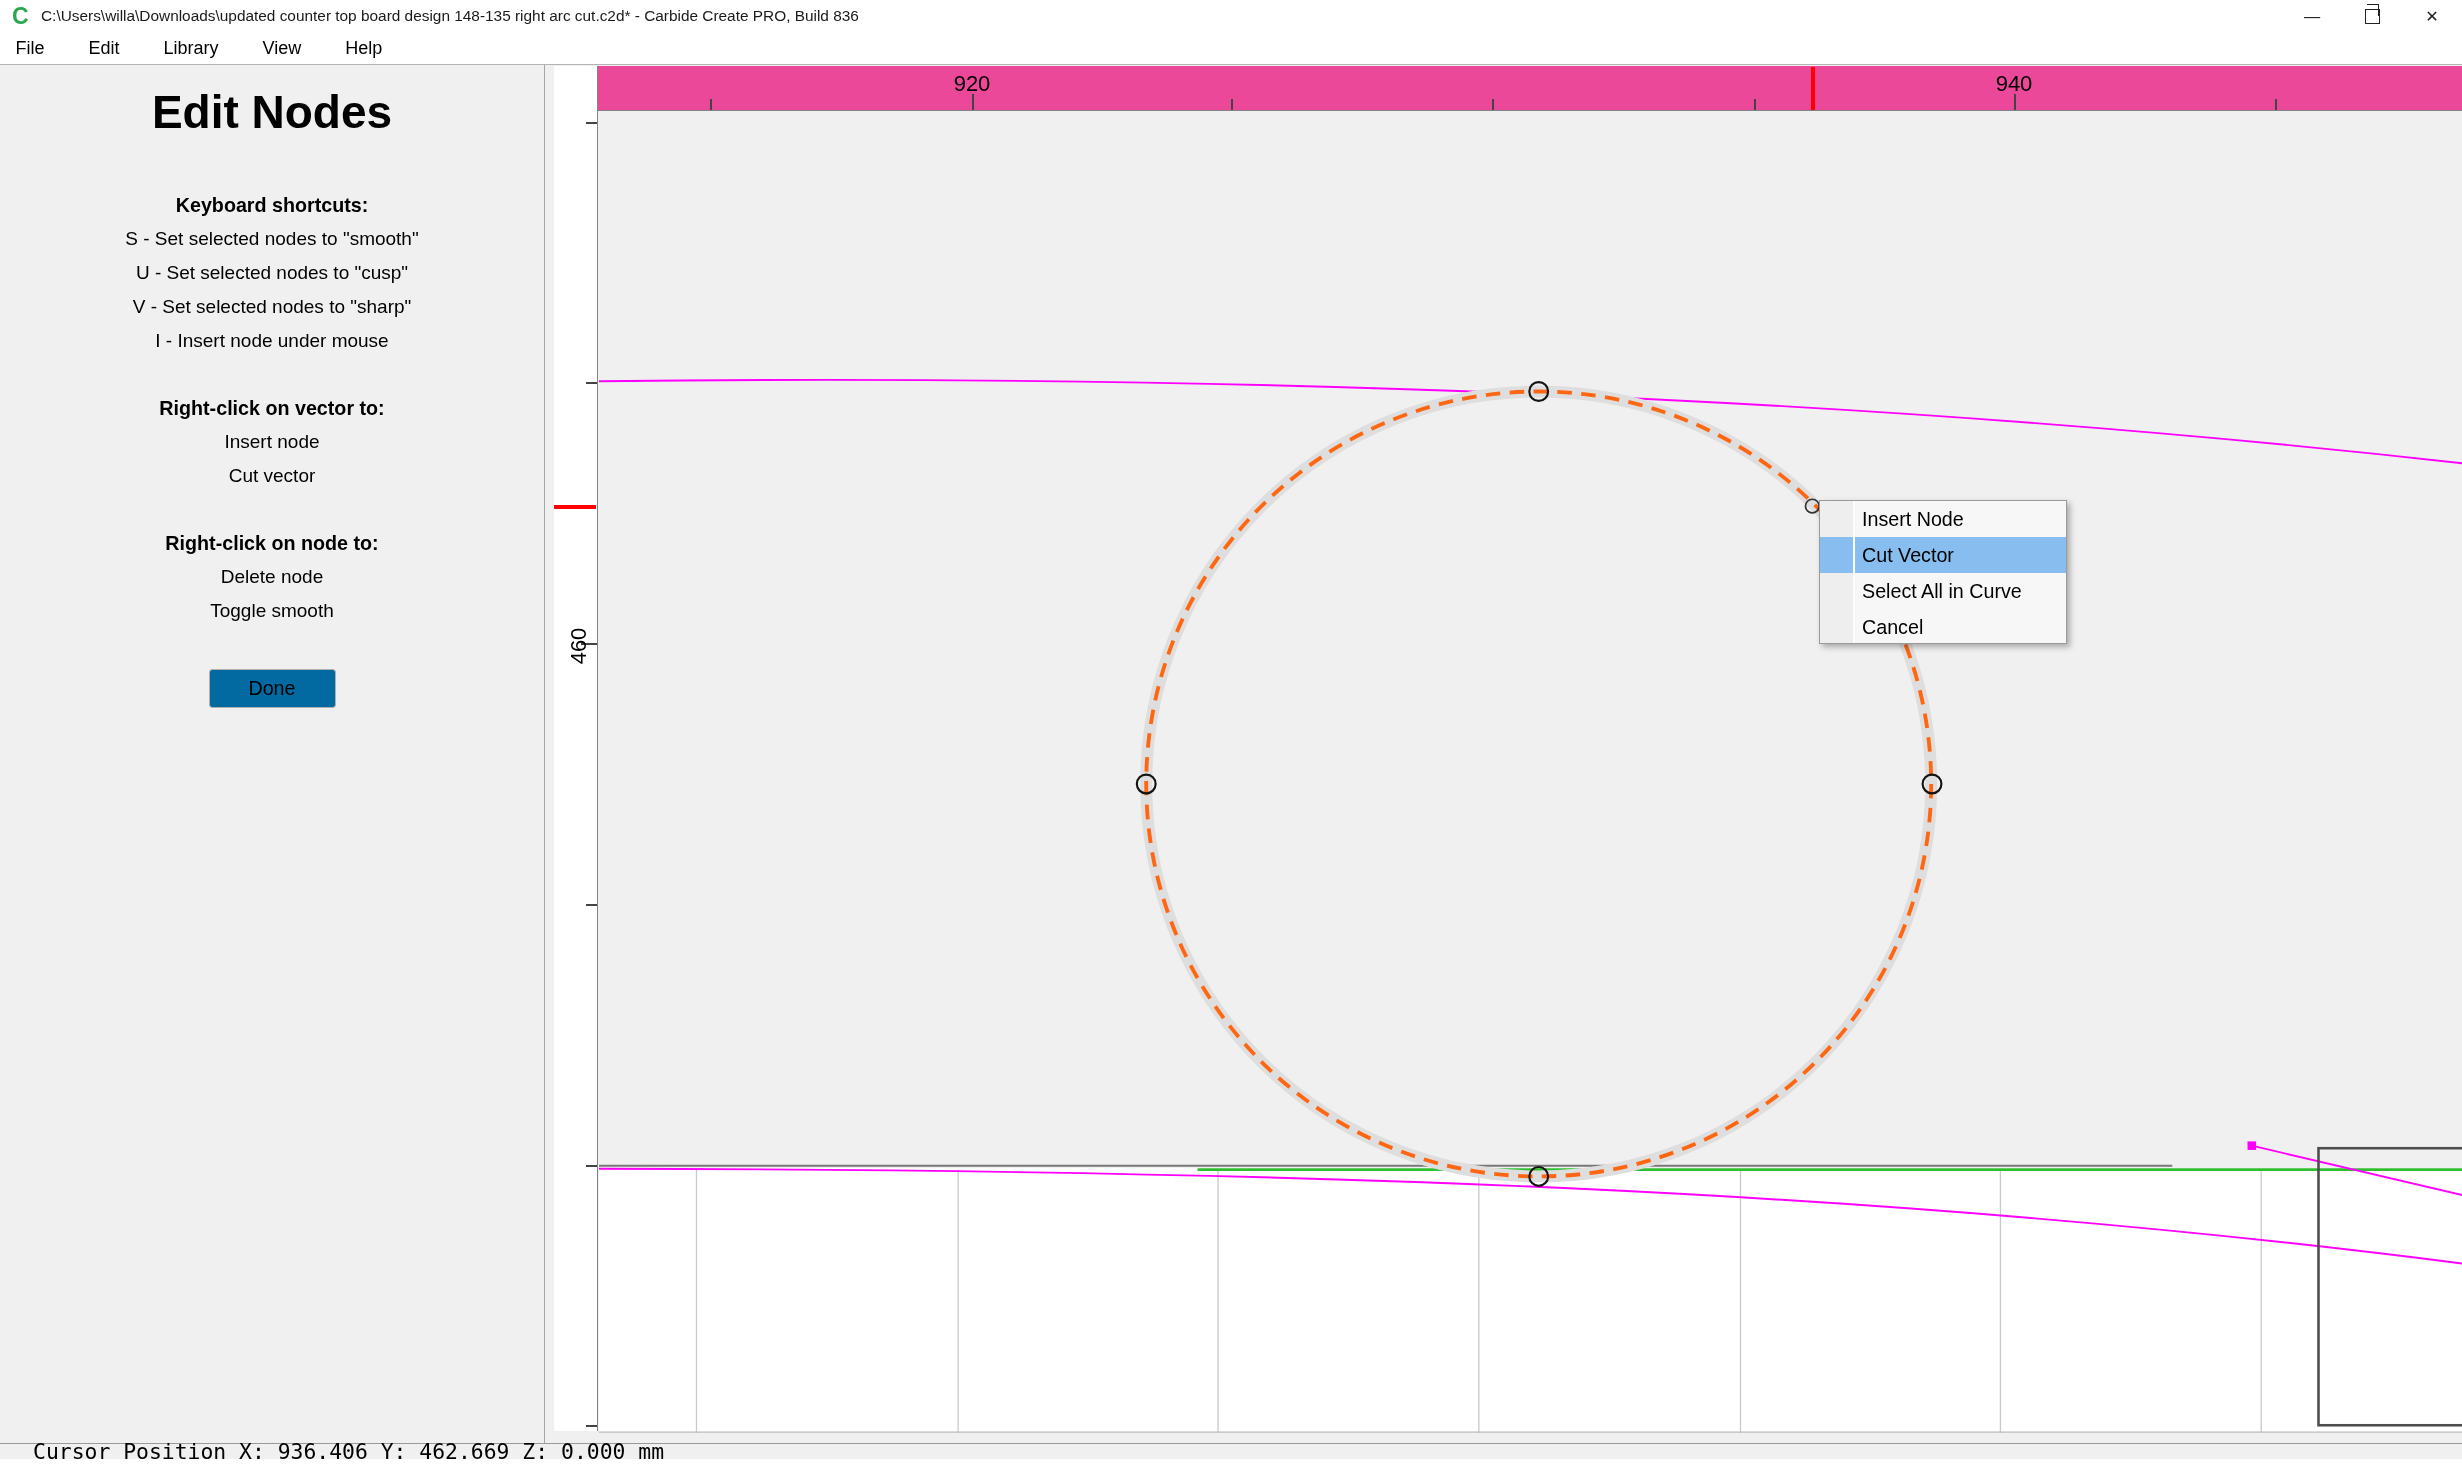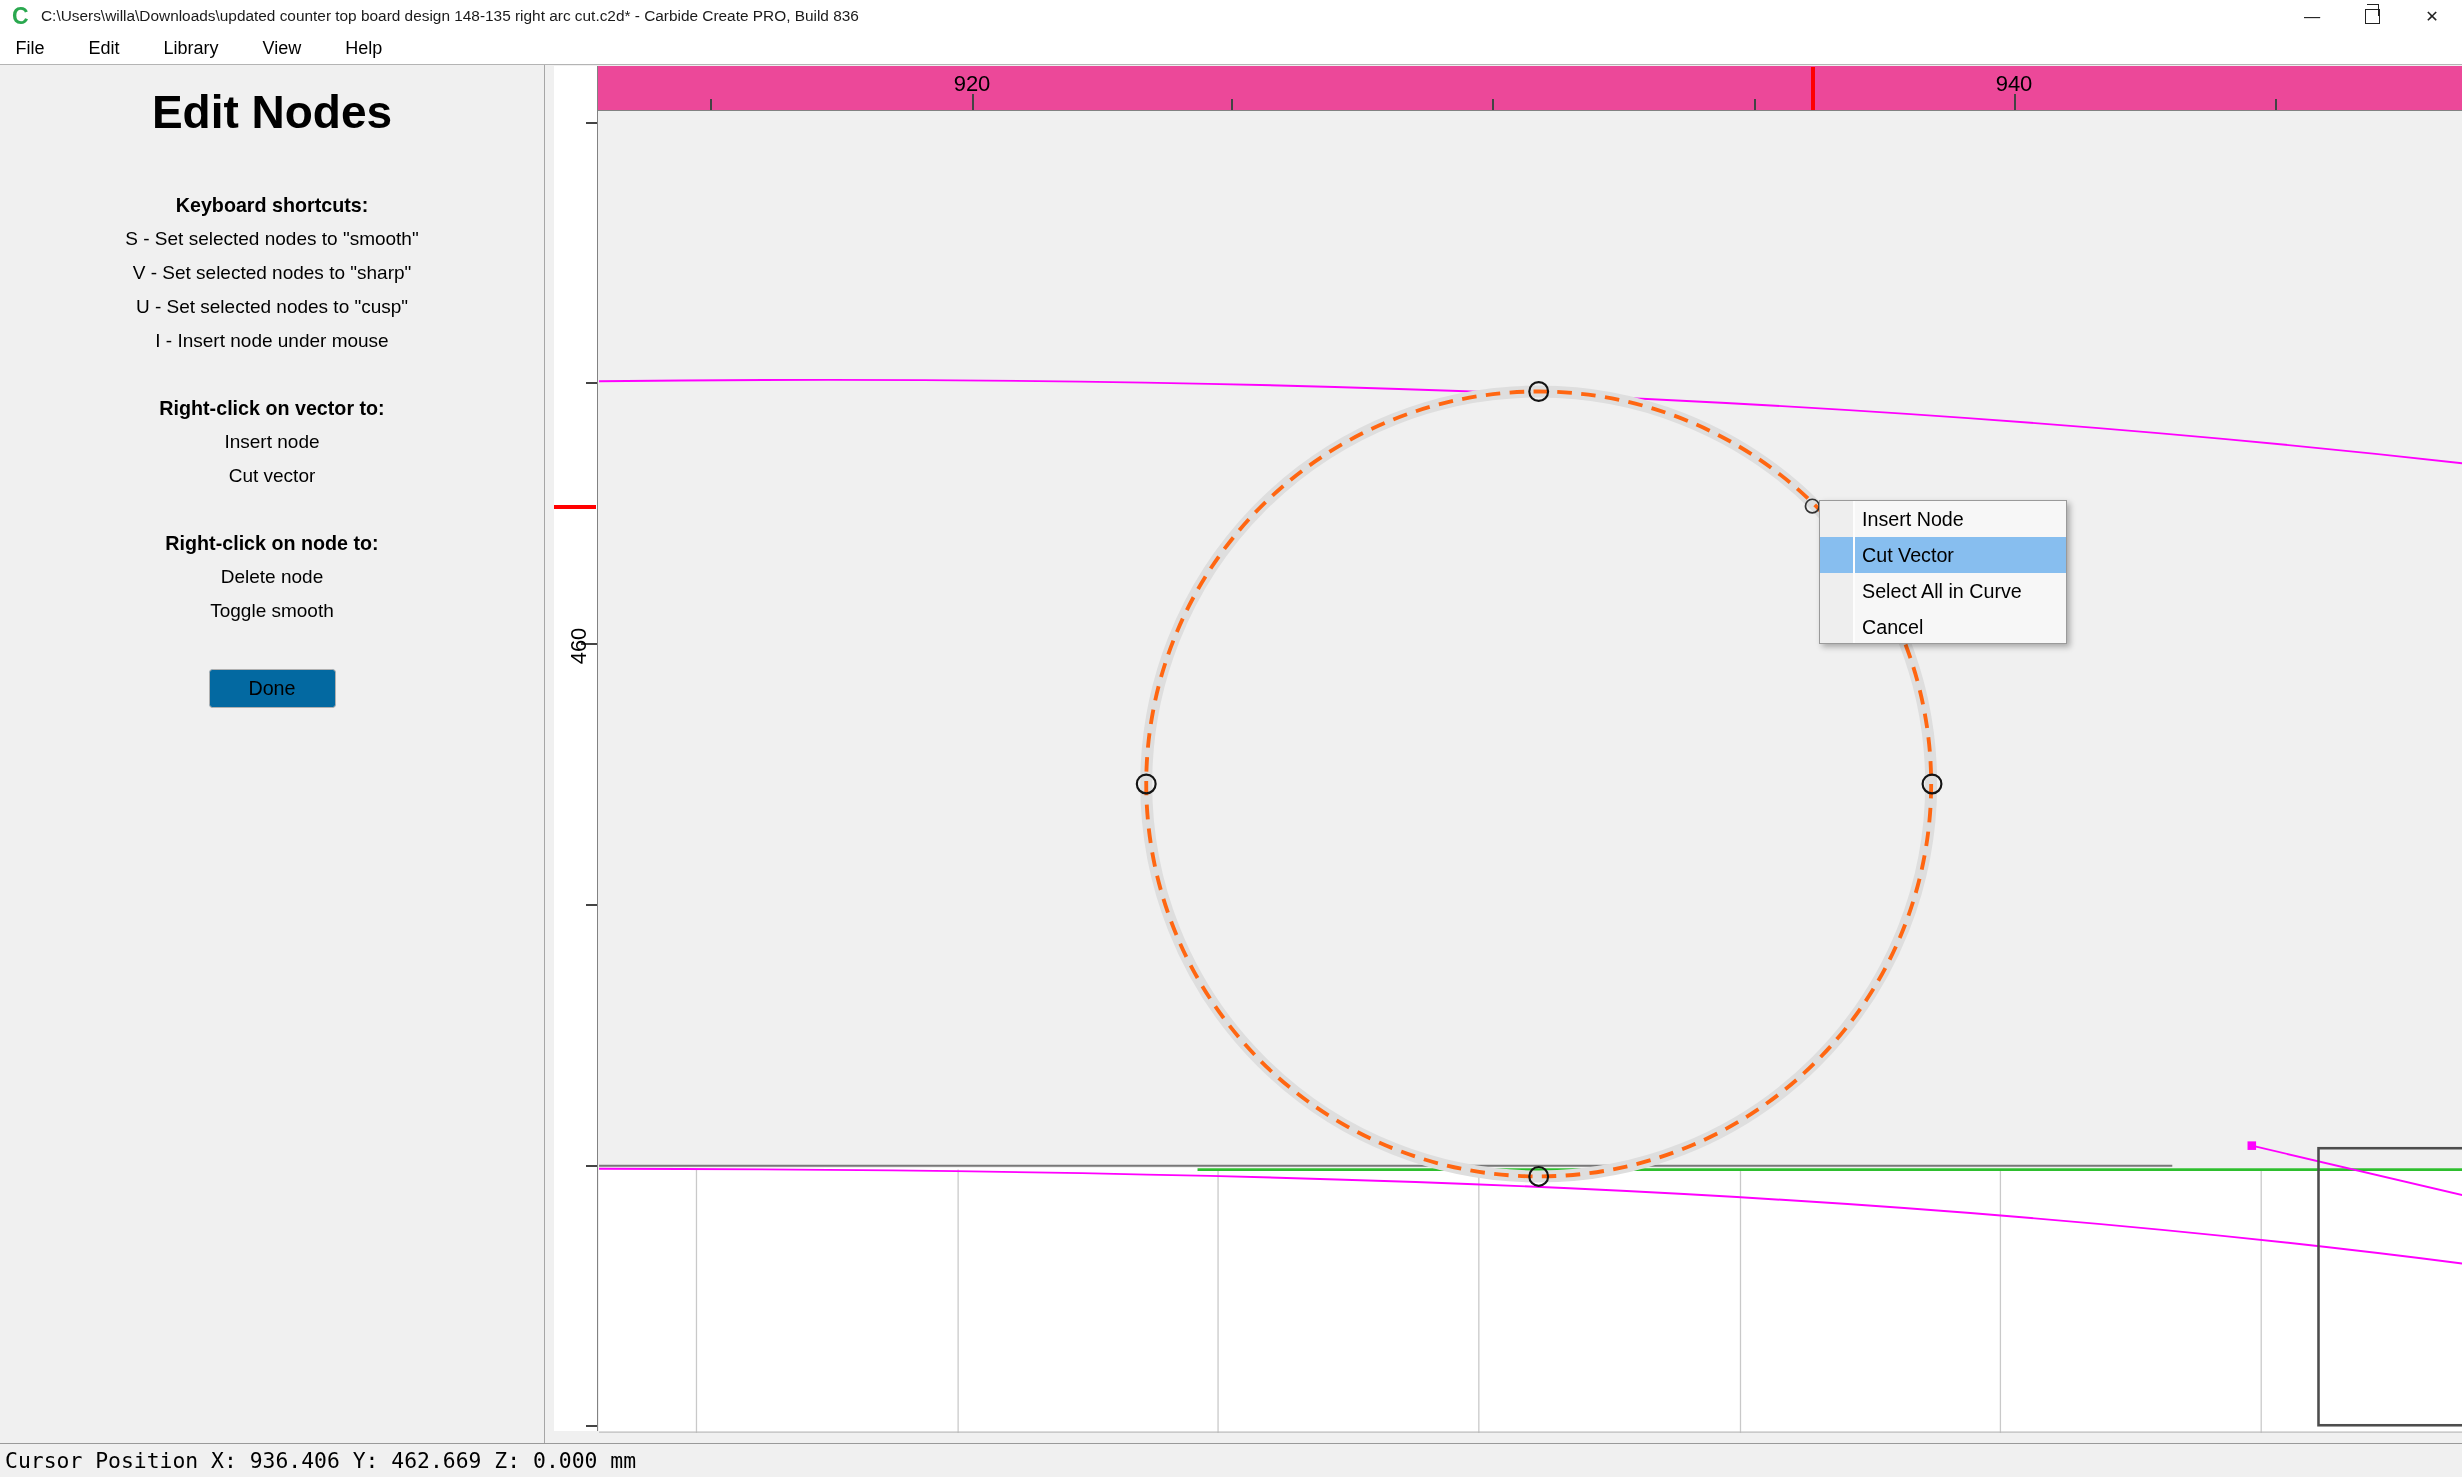--- a/index.html
+++ b/index.html
@@ -48,23 +48,23 @@
 
   
   #context-menu{position:absolute;left:1819px;top:500px;width:248px;height:144px;background:#f7f7f7;
             border:0.9px solid #9a9a9a;box-shadow:3.4px 3.4px 6px rgba(0,0,0,0.3);z-index:10;box-sizing:border-box;}
   #cm-gutter{position:absolute;left:0;top:0;width:32.5px;height:100%;background:#eeeeee;z-index:1;}
   #cm-separator{position:absolute;left:32.5px;top:0;width:2.6px;height:100%;background:#fdfdfd;z-index:3;}
   .cm-row{position:relative;z-index:2;height:36px;display:flex;align-items:center;
           padding-left:42px;font-size:19.7px;color:#000;box-sizing:border-box;}
 
   
-  #status-bar{position:absolute;left:0;top:1443px;width:2462px;height:34px;background:#f0f0f0;
+  #status-bar{position:absolute;left:0;top:1443px;width:2462px;height:16px;background:#f0f0f0;
             border-top:0.9px solid #9a9a9a;box-sizing:border-box;display:flex;align-items:center;
-            padding-left:5px;font-family:"DejaVu Sans Mono",monospace;font-size:21.4px;color:#000;}
+            padding-left:33px;font-family:"DejaVu Sans Mono",monospace;font-size:21.4px;color:#000;}
 </style>
 </head>
 <body>
 
 <div id="root">
 
   <div id="title-bar">
     <span id="app-logo">C</span>
     <span id="window-title">C:\Users\willa\Downloads\updated counter top board design 148-135 right arc cut.c2d* - Carbide Create PRO, Build 836</span>
     <div id="window-controls">
@@ -86,22 +86,22 @@
       <div class="menu-item">Library</div>
       <div class="menu-item">View</div>
       <div class="menu-item">Help</div>
     </div>
 
   <div id="sidebar">
     <div id="sidebar-title">Edit Nodes</div>
     <div id="sidebar-sections">
         <div class="side-heading">Keyboard shortcuts:</div>
         <div class="side-line">S - Set selected nodes to "smooth"</div>
+        <div class="side-line">U - Set selected nodes to "cusp"</div>
         <div class="side-line">V - Set selected nodes to "sharp"</div>
-        <div class="side-line">U - Set selected nodes to "cusp"</div>
         <div class="side-line">I - Insert node under mouse</div>
         <div class="side-heading tight">Right-click on vector to:</div>
         <div class="side-line">Insert node</div>
         <div class="side-line">Cut vector</div>
         <div class="side-heading tight">Right-click on node to:</div>
         <div class="side-line">Delete node</div>
         <div class="side-line">Toggle smooth</div>
       </div>
     <button id="done-button">Done</button>
   </div>

